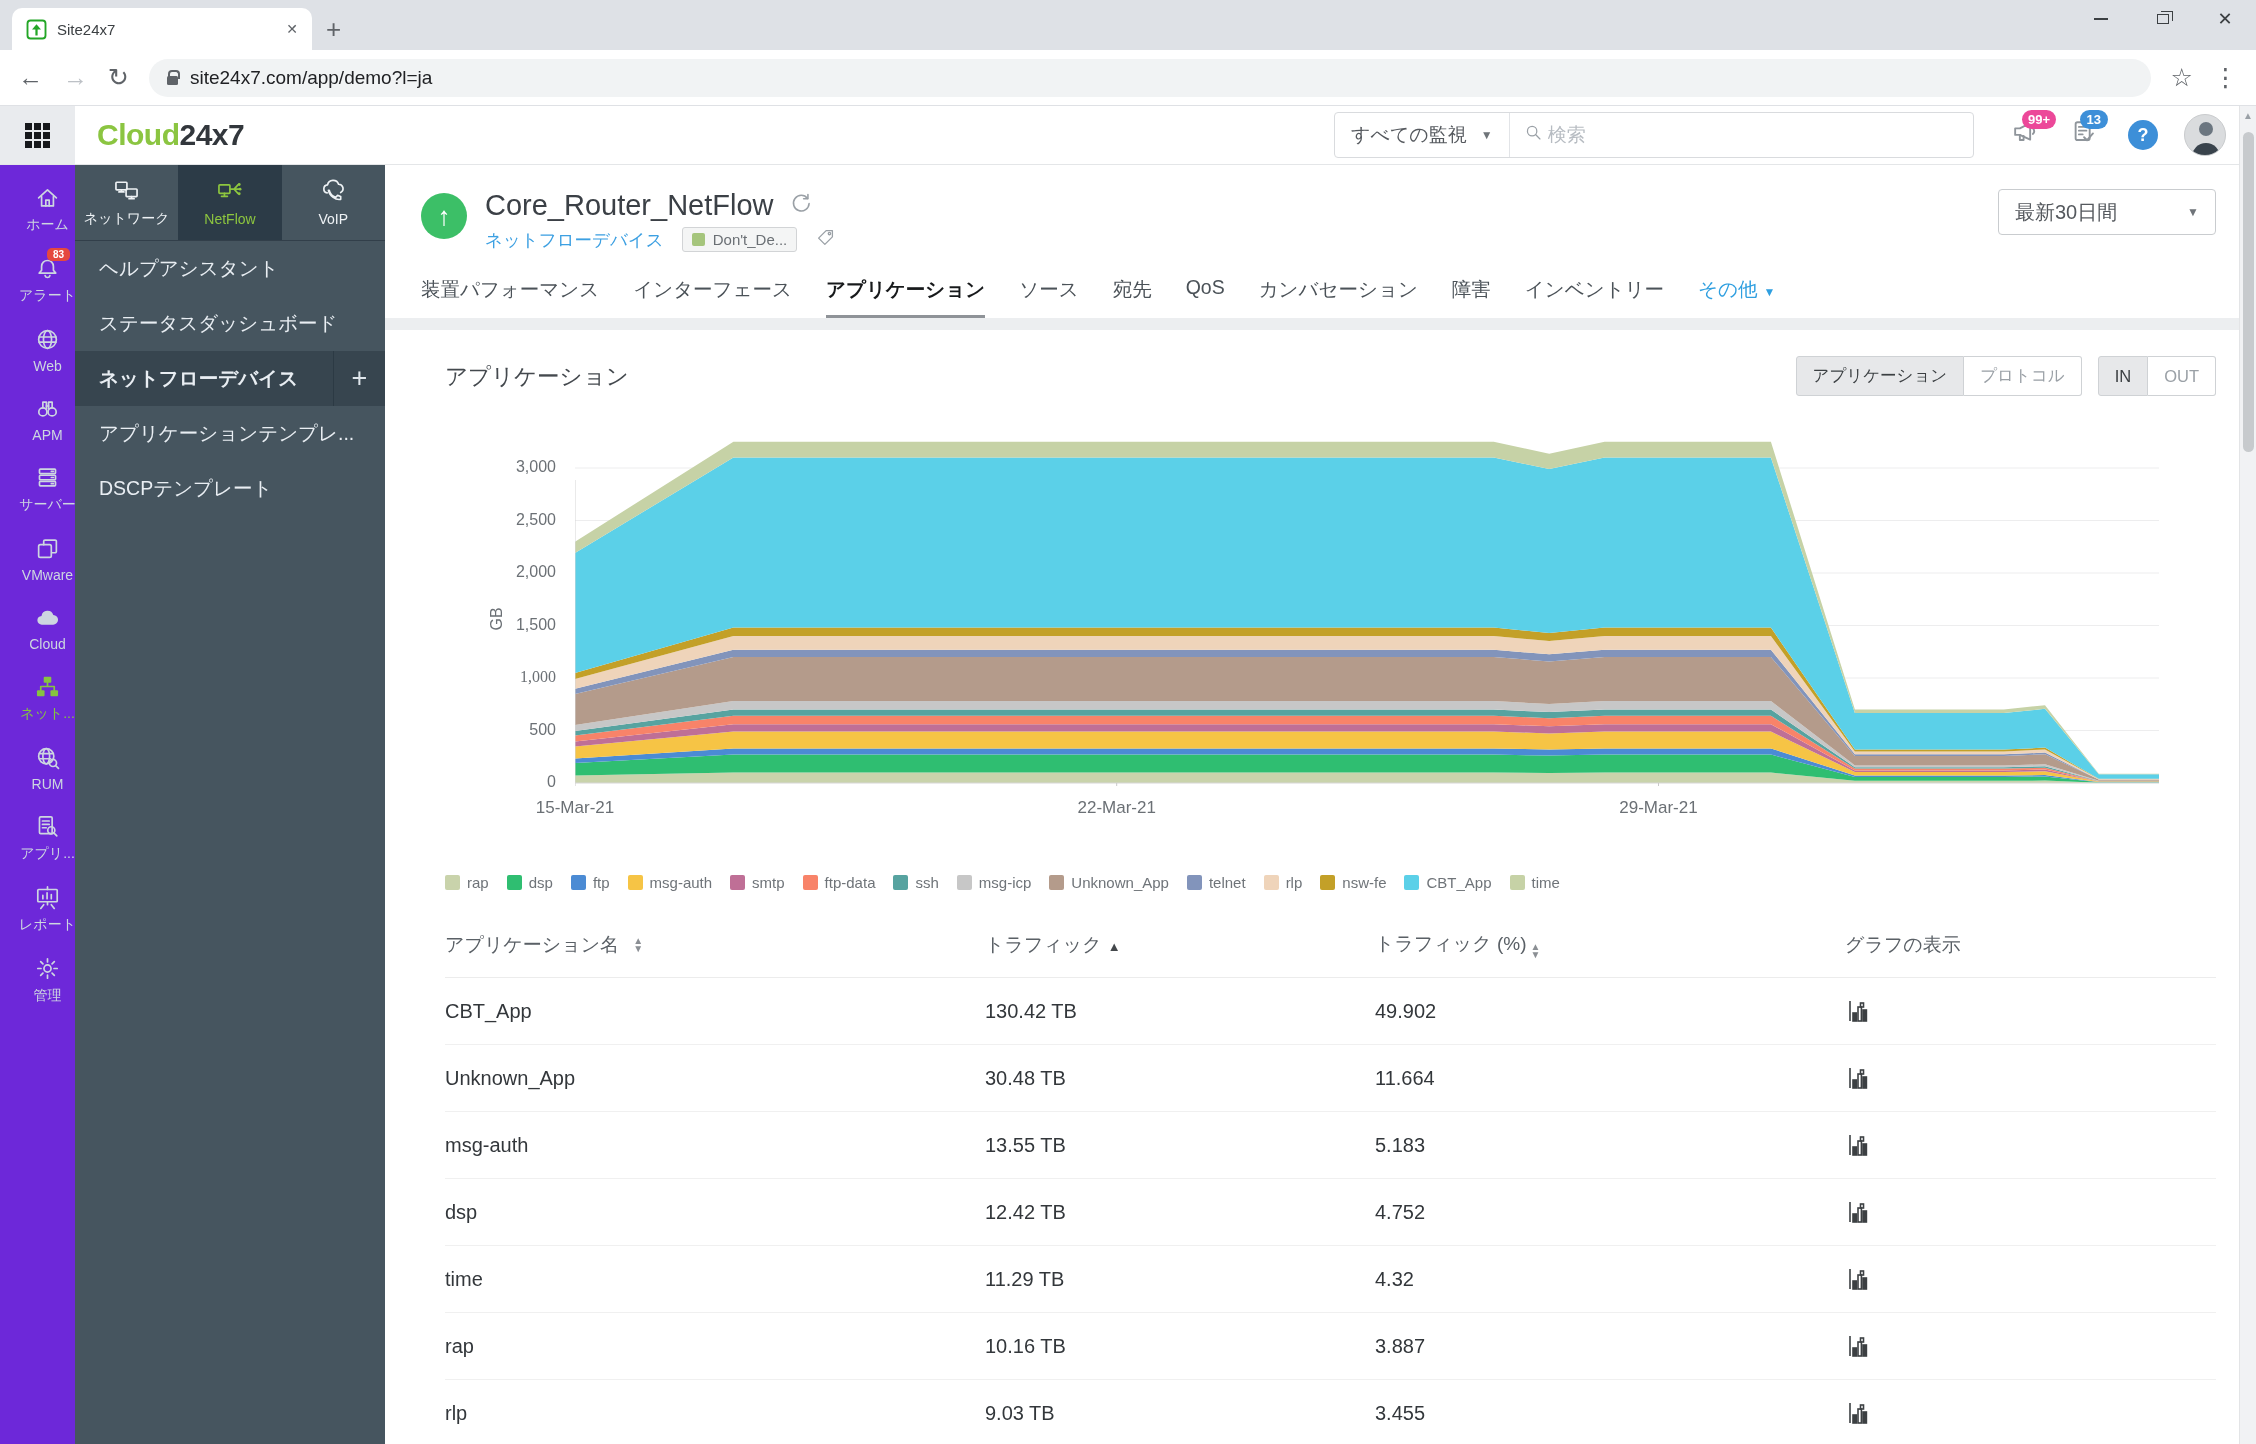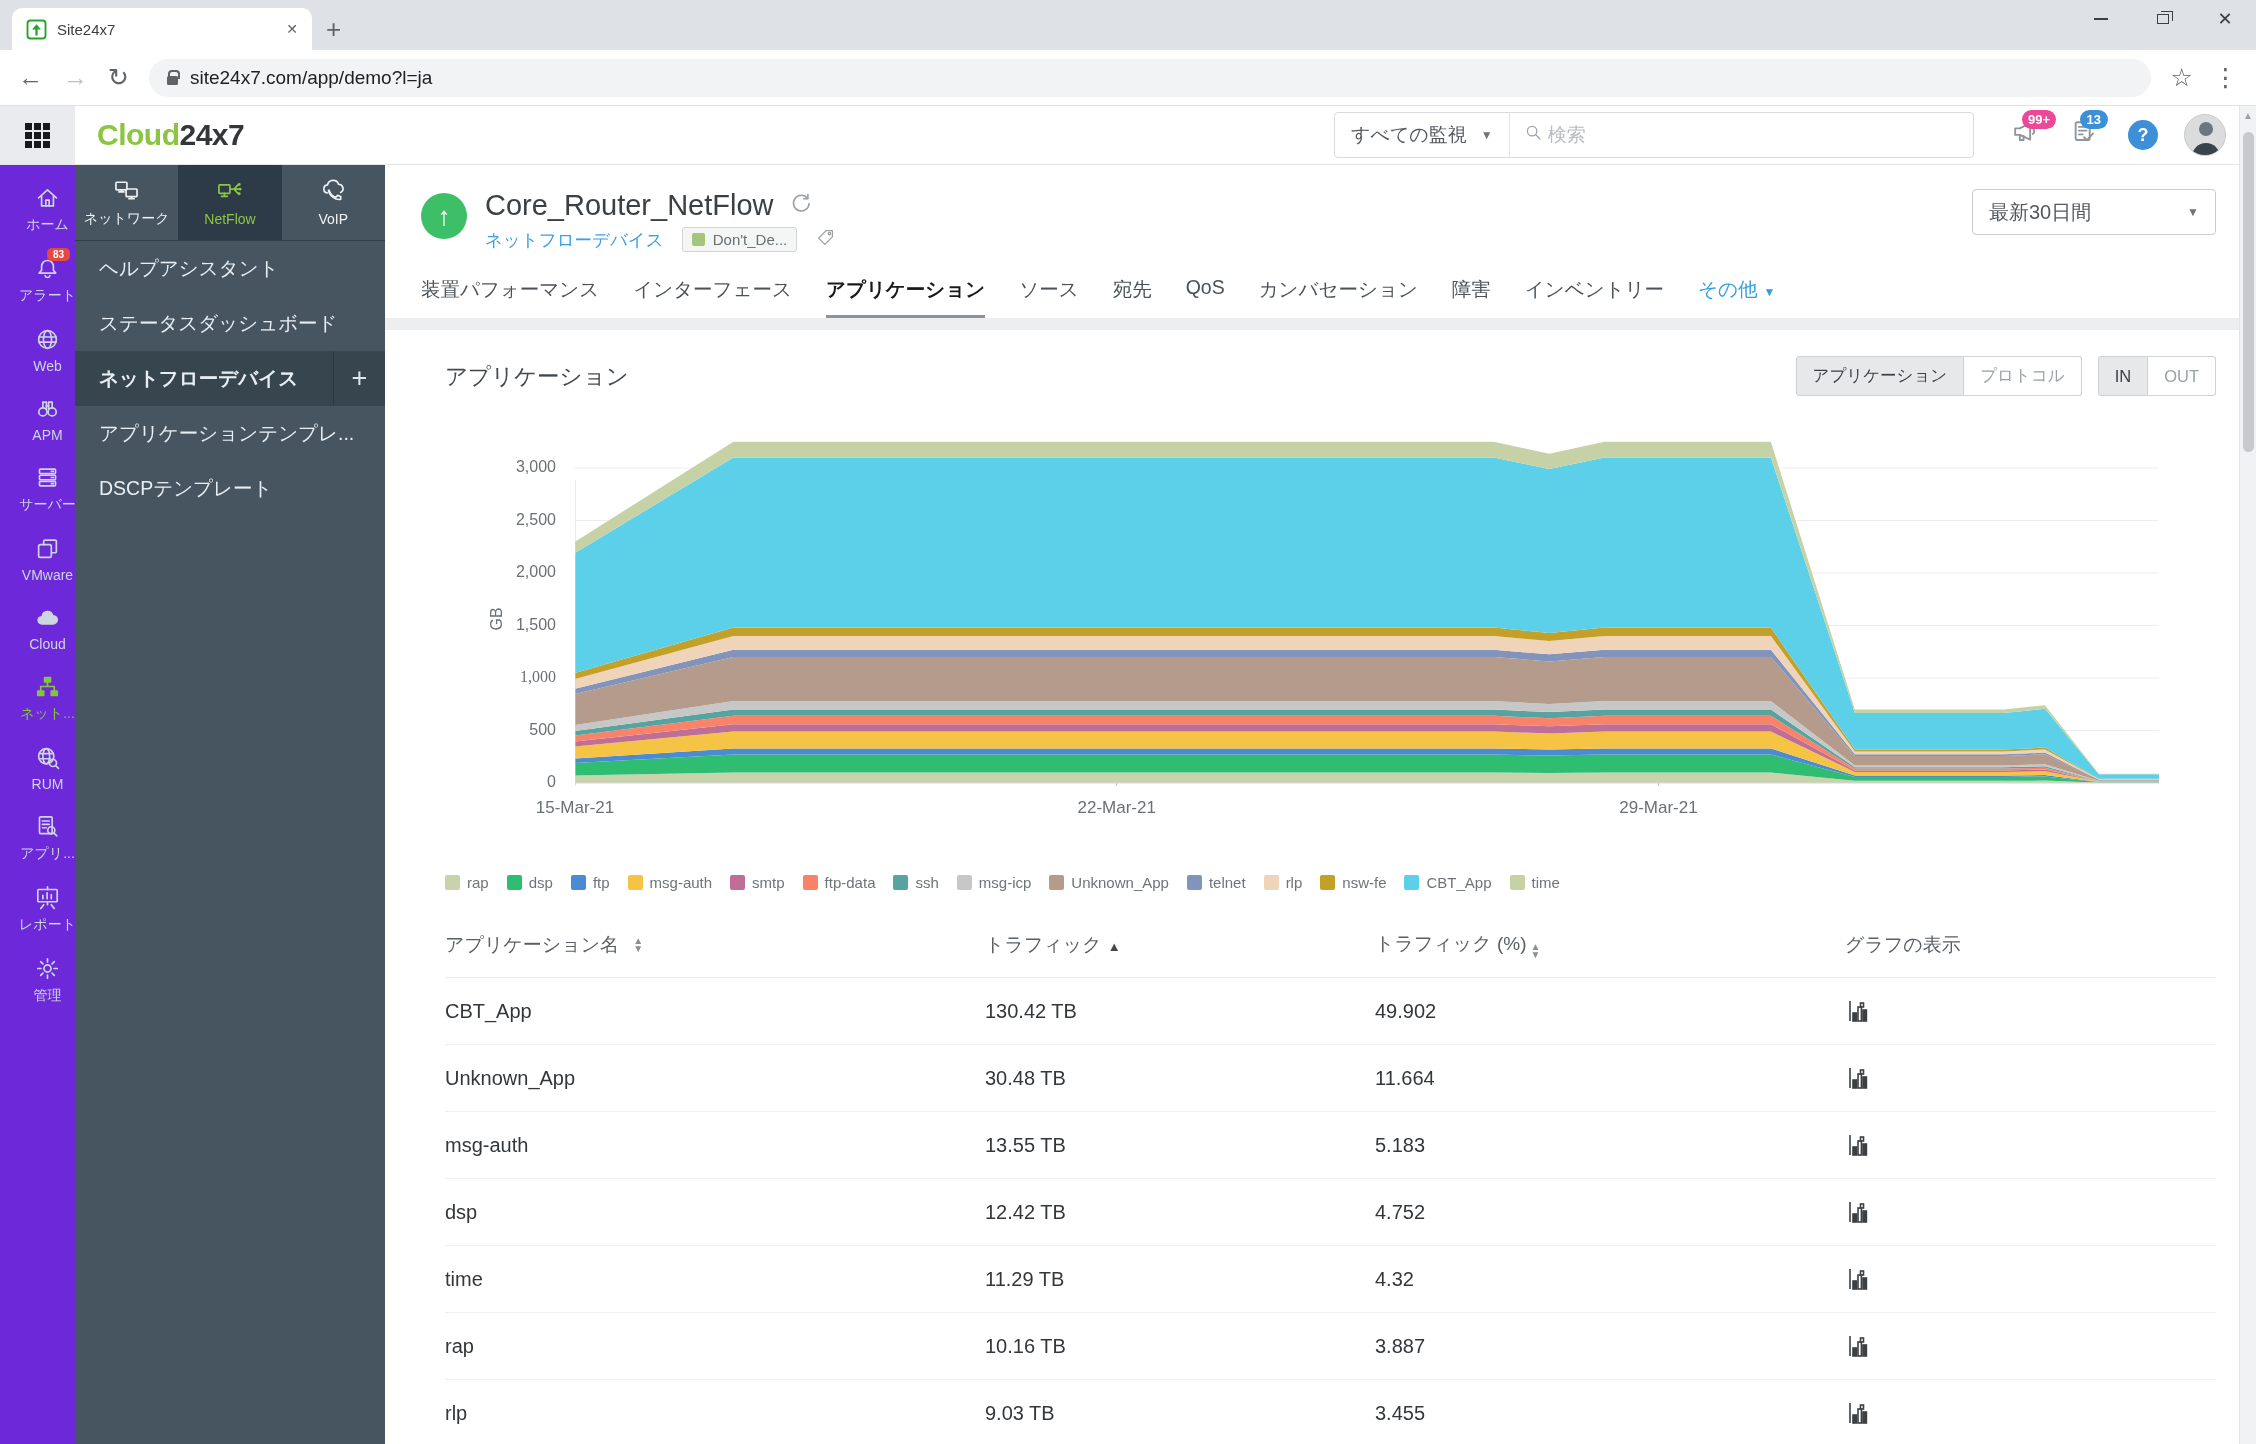--- a/index.html
+++ b/index.html
@@ -76,21 +76,21 @@
   .status-circle{width:46px;height:46px;border-radius:50%;background:#3cbf67;color:#fff;display:flex;align-items:center;justify-content:center;font-size:26px;font-weight:bold;flex-shrink:0;margin-top:4px;}
   .titleblock{margin-left:18px;}
   .titlerow{display:flex;align-items:center;gap:14px;}
   .pagetitle{font-size:29px;color:#3b4046;}
   .refresh .ic{width:25px;height:25px;}
   .subrow{display:flex;align-items:center;gap:18px;margin-top:5px;}
   .sublink{font-size:17.5px;color:#3da0e2;cursor:pointer;}
   .chip{display:flex;align-items:center;gap:8px;border:1px solid #d2d4d6;background:#f4f5f5;border-radius:3px;padding:3px 9px;font-size:15px;color:#6a6f74;}
   .chip i{width:13px;height:13px;background:#a5c57c;border-radius:2px;display:block;}
   .tagicon .ic{width:21px;height:21px;}
-  .timeselect{margin-left:auto;width:244px;height:46px;border:1px solid #c9cccf;border-radius:4px;display:flex;align-items:center;justify-content:space-between;padding:0 16px;font-size:20px;color:#55595e;background:#fff;cursor:pointer;}
+  .timeselect{margin-left:auto;width:218px;height:46px;border:1px solid #c9cccf;border-radius:4px;display:flex;align-items:center;justify-content:space-between;padding:0 16px;font-size:20px;color:#55595e;background:#fff;cursor:pointer;}
   .ptabs{display:flex;gap:34px;margin-top:24px;}
   .ptab{font-size:19.5px;color:#4b5258;padding-bottom:15px;position:relative;cursor:pointer;white-space:nowrap;}
   .ptab.active{font-weight:bold;color:#17191b;}
   .ptab.active:after{content:'';position:absolute;left:0;right:0;bottom:0;height:3px;background:#8f9398;}
   .ptab.accent{color:#2f9fe0;}
   .ptab .caret{color:#2f9fe0;margin-left:6px;font-size:12px;}
 
   .card2{background:#fff;margin-top:12px;flex:1;padding:26px 40px 0 60px;overflow:hidden;}
   .sectionhead{display:flex;align-items:center;}
   .sectiontitle{font-size:22.5px;color:#44494e;}

